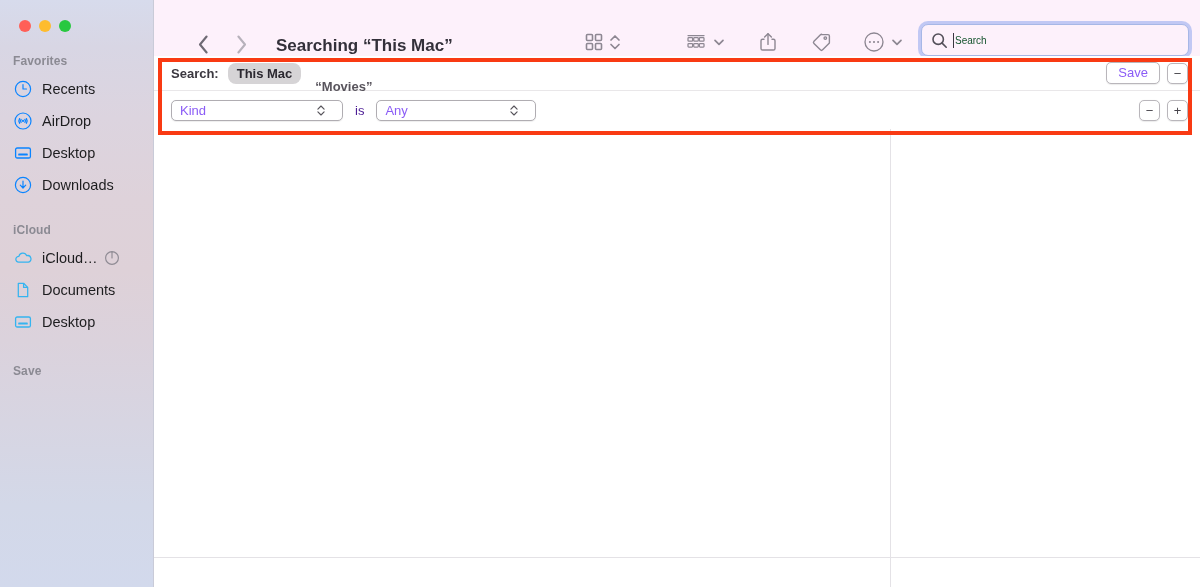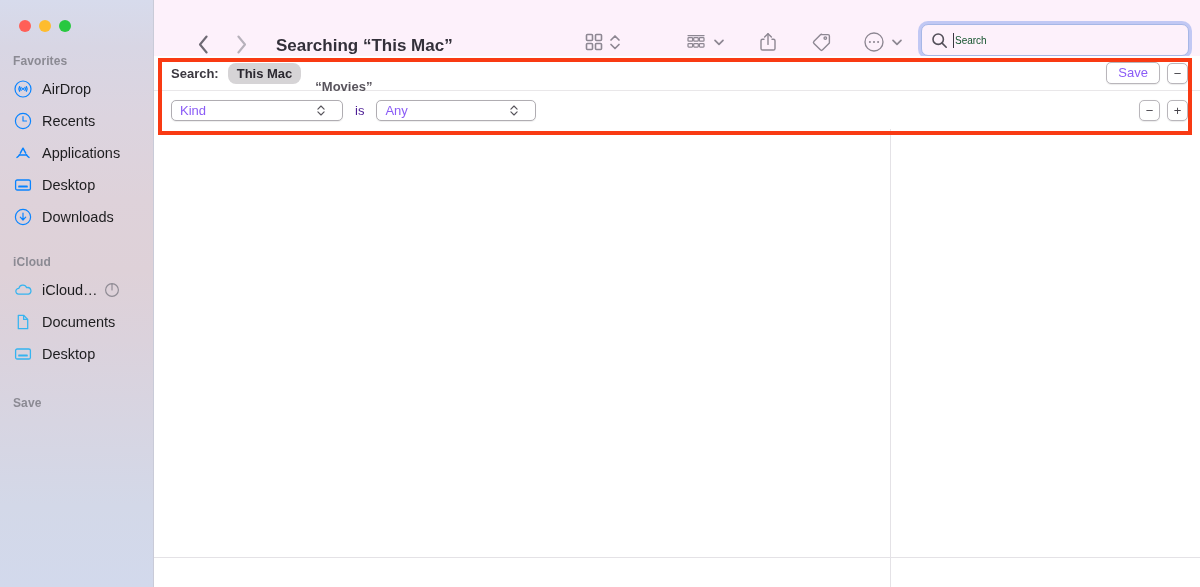--- a/index.html
+++ b/index.html
@@ -296,53 +296,42 @@
     <div class="traffic-lights">
       <span class="tl tl-close"></span>
       <span class="tl tl-minimize"></span>
       <span class="tl tl-zoom"></span>
     </div>
 
     <div class="sb-section">Favorites</div>
 
     <div class="sb-item">
       <span class="sb-icon">
+        <svg width="18" height="18" viewBox="0 0 18 18" fill="none" stroke="#0a84ff" stroke-width="1.2">
+          <circle cx="9" cy="9" r="7.6"></circle>
+          <path d="M9 4.6V9h3.5" stroke-linecap="round" stroke-linejoin="round"></path>
+        </svg>
+      </span>
+      <span class="sb-label">Recents</span>
+    </div>
+
+    <div class="sb-item">
+      <span class="sb-icon">
         <svg width="18" height="18" viewBox="0 0 18 18" fill="none" stroke="currentColor" stroke-width="1.3">
           <circle cx="9" cy="9" r="8" stroke="#0a84ff" stroke-width="1.2"></circle>
           <path d="M5.6 11.2a4.3 4.3 0 0 1 0-4.6" stroke="#0a84ff" stroke-linecap="round"></path>
           <path d="M12.4 11.2a4.3 4.3 0 0 0 0-4.6" stroke="#0a84ff" stroke-linecap="round"></path>
           <path d="M7.1 10.3a2.2 2.2 0 0 1 0-2.8" stroke="#0a84ff" stroke-linecap="round"></path>
           <path d="M10.9 10.3a2.2 2.2 0 0 0 0-2.8" stroke="#0a84ff" stroke-linecap="round"></path>
           <circle cx="9" cy="8.9" r="1.1" fill="#0a84ff" stroke="none"></circle>
         </svg>
       </span>
       <span class="sb-label">AirDrop</span>
     </div>
 
-    <div class="sb-item">
-      <span class="sb-icon">
-        <svg width="18" height="18" viewBox="0 0 18 18" fill="none" stroke="#0a84ff" stroke-width="1.2">
-          <circle cx="9" cy="9" r="7.6"></circle>
-          <path d="M9 4.6V9h3.5" stroke-linecap="round" stroke-linejoin="round"></path>
-        </svg>
-      </span>
-      <span class="sb-label">Recents</span>
-    </div>
-
-    <div class="sb-item">
-      <span class="sb-icon">
-        <svg width="18" height="18" viewBox="0 0 18 18" fill="none">
-          <path d="M3 13.4c1.1-.5 2-1.5 2.6-2.7" stroke="#0a84ff" stroke-width="1.5" stroke-linecap="round"></path>
-          <path d="M15 13.4c-1.1-.5-2-1.5-2.6-2.7" stroke="#0a84ff" stroke-width="1.5" stroke-linecap="round"></path>
-          <path d="M6.3 9.1 9 4.2l2.7 4.9" stroke="#0a84ff" stroke-width="1.5" stroke-linecap="round" stroke-linejoin="round"></path>
-          <path d="M5.6 11.1h6.8" stroke="#0a84ff" stroke-width="1.5" stroke-linecap="round"></path>
-        </svg>
-      </span>
-      <span class="sb-label">Applications</span>
-    </div>
 
     <div class="sb-item">
       <span class="sb-icon">
         <svg width="18" height="18" viewBox="0 0 18 18" fill="none">
           <rect x="1.6" y="4" width="14.8" height="10" rx="1.6" stroke="#0a84ff" stroke-width="1.3"></rect>
           <rect x="4.2" y="9.6" width="9.6" height="1.9" rx=".6" fill="#0a84ff"></rect>
         </svg>
       </span>
       <span class="sb-label">Desktop</span>
     </div>

